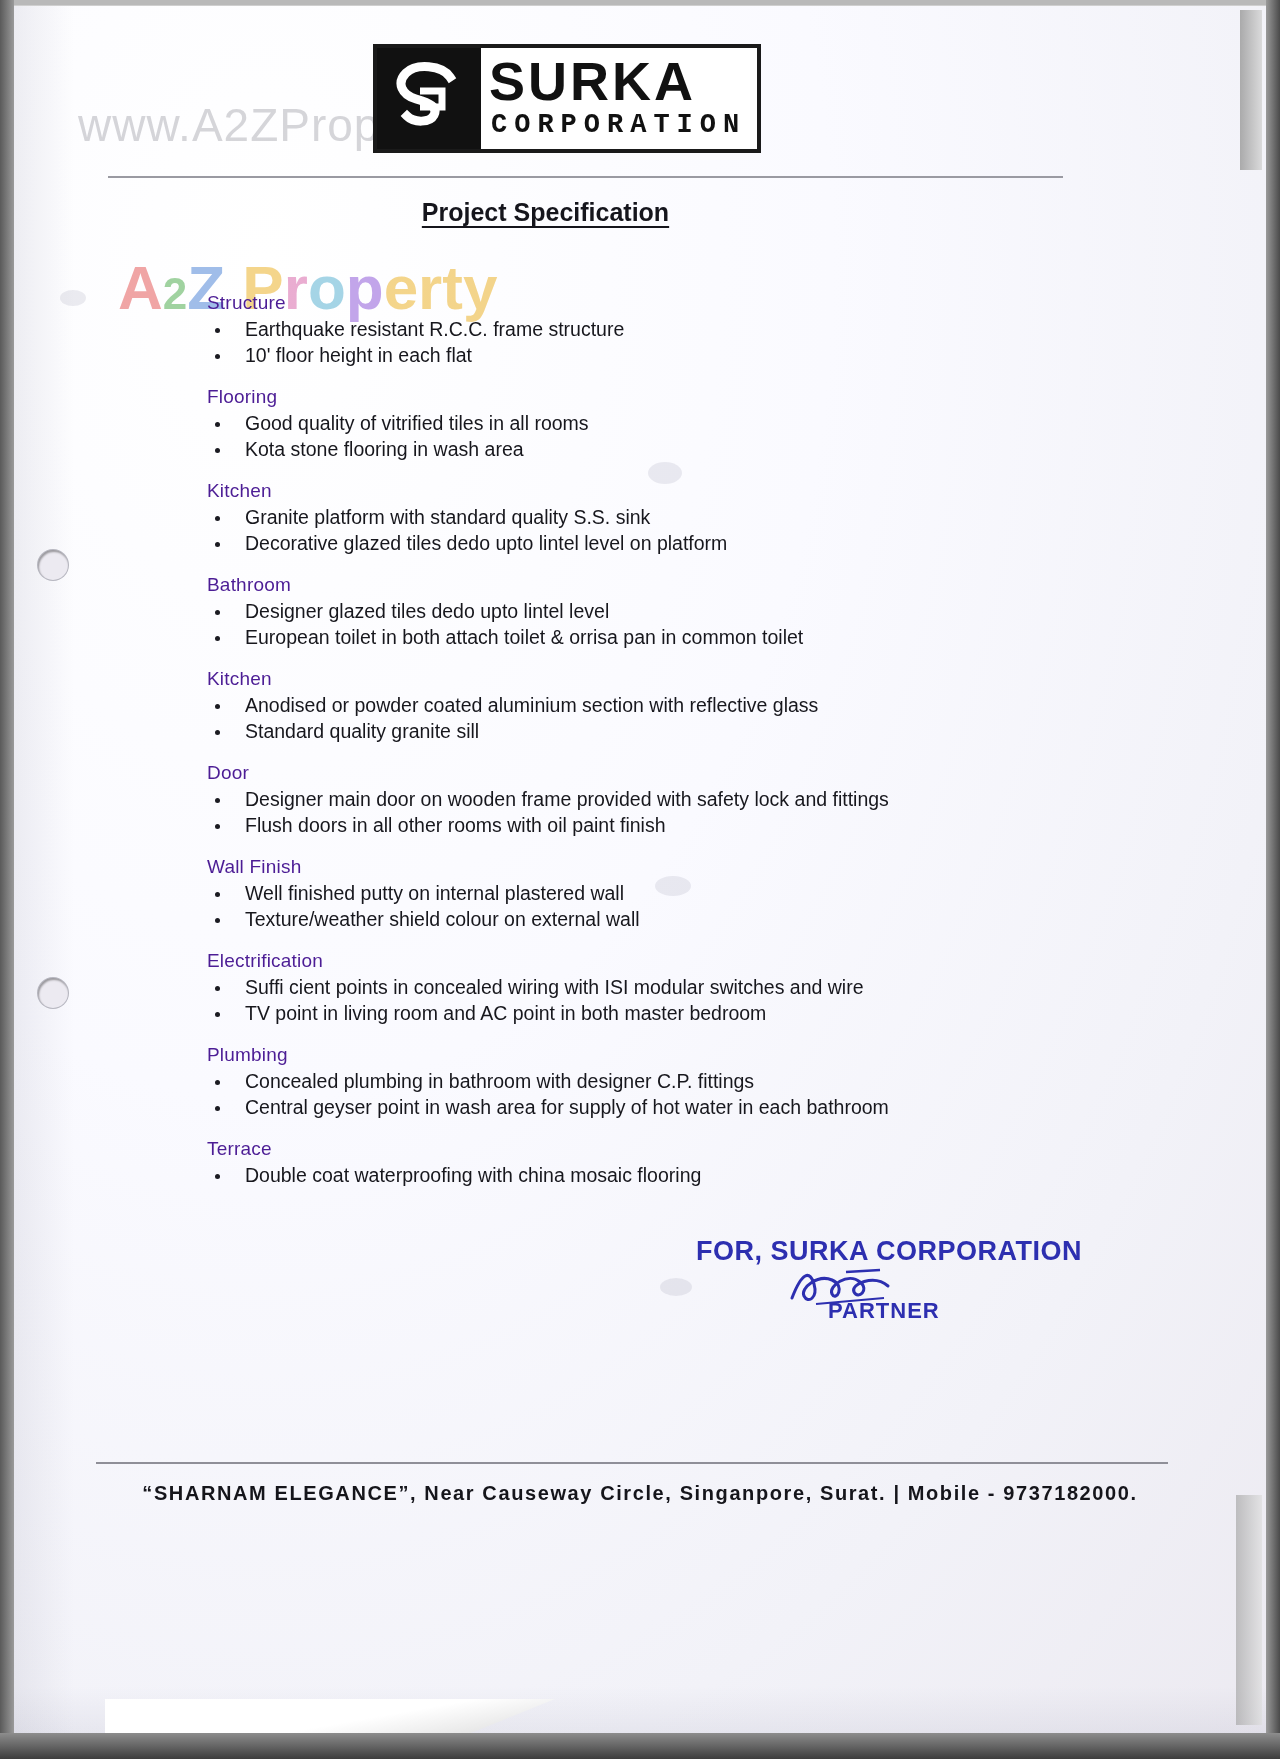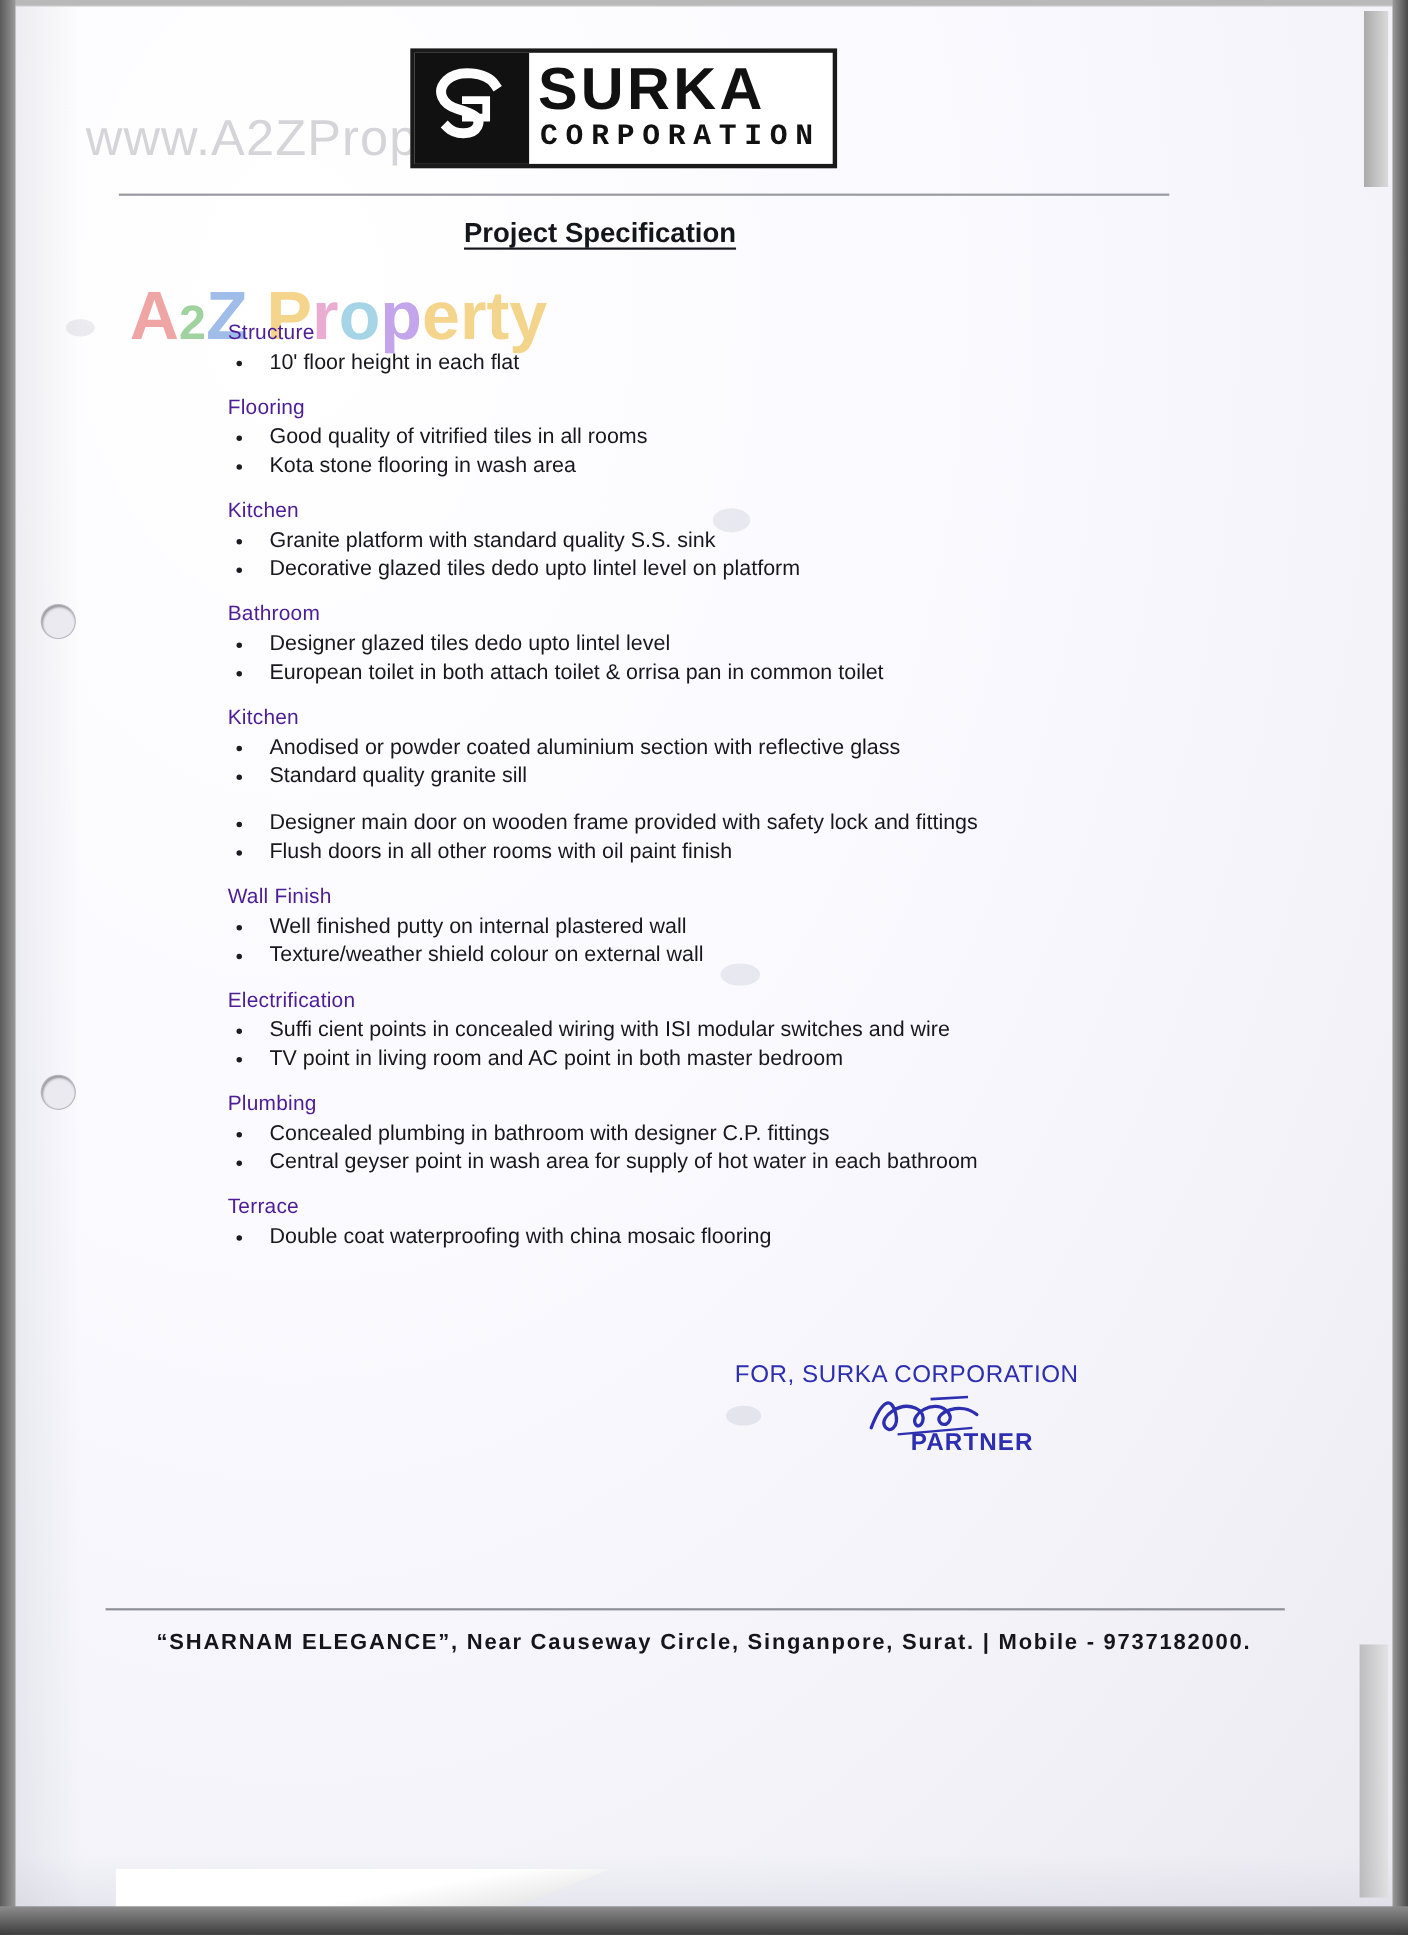--- a/index.html
+++ b/index.html
@@ -235,24 +235,25 @@
   
   .sign {
     position: absolute;
     left: 668px;
     top: 1236px;
     width: 320px;
     color: #2d2fb0;
     font-family: "Liberation Sans", sans-serif;
   }
   .sign-for {
-    font-size: 22px;
-    font-weight: normal;
+    font-size: 27px;
+    font-weight: bold;
     letter-spacing: .5px;
     white-space: nowrap;
+    margin-left: 28px;
   }
   .sign-scribble {
     position: absolute;
     left: 120px;
     top: 28px;
     width: 110px;
     height: 44px;
   }
   .sign-partner {
     position: absolute;
@@ -321,20 +322,21 @@
 
   <div class="rule-top"></div>
 
   <div class="doc-title">Project Specification</div>
 
   <div class="content">
 
     <div class="section">
       <div class="sec-head">Structure</div>
       <ul class="items">
+        <li>Earthquake resistant R.C.C. frame structure</li>
         <li>10' floor height in each flat</li>
       </ul>
     </div>
 
     <div class="section">
       <div class="sec-head">Flooring</div>
       <ul class="items">
         <li>Good quality of vitrified tiles in all rooms</li>
         <li>Kota stone flooring in wash area</li>
       </ul>
@@ -358,20 +360,21 @@
 
     <div class="section">
       <div class="sec-head">Kitchen</div>
       <ul class="items">
         <li>Anodised or powder coated aluminium section with reflective glass</li>
         <li>Standard quality granite sill</li>
       </ul>
     </div>
 
     <div class="section">
+      <div class="sec-head">Door</div>
       <ul class="items">
         <li>Designer main door on wooden frame provided with safety lock and fittings</li>
         <li>Flush doors in all other rooms with oil paint finish</li>
       </ul>
     </div>
 
     <div class="section">
       <div class="sec-head">Wall Finish</div>
       <ul class="items">
         <li>Well finished putty on internal plastered wall</li>

